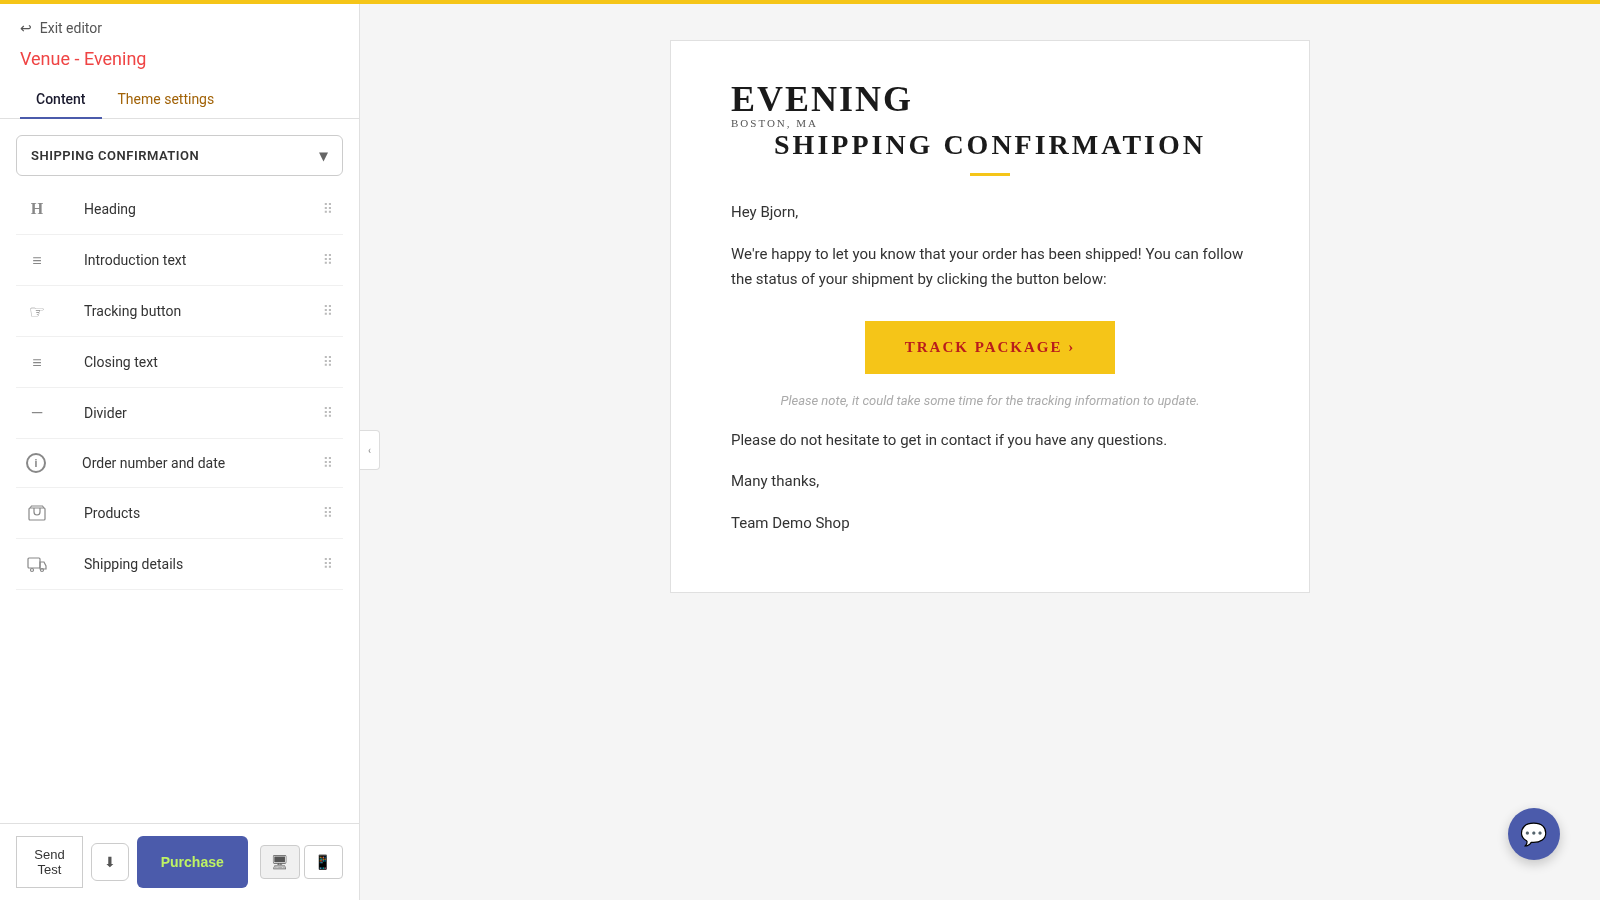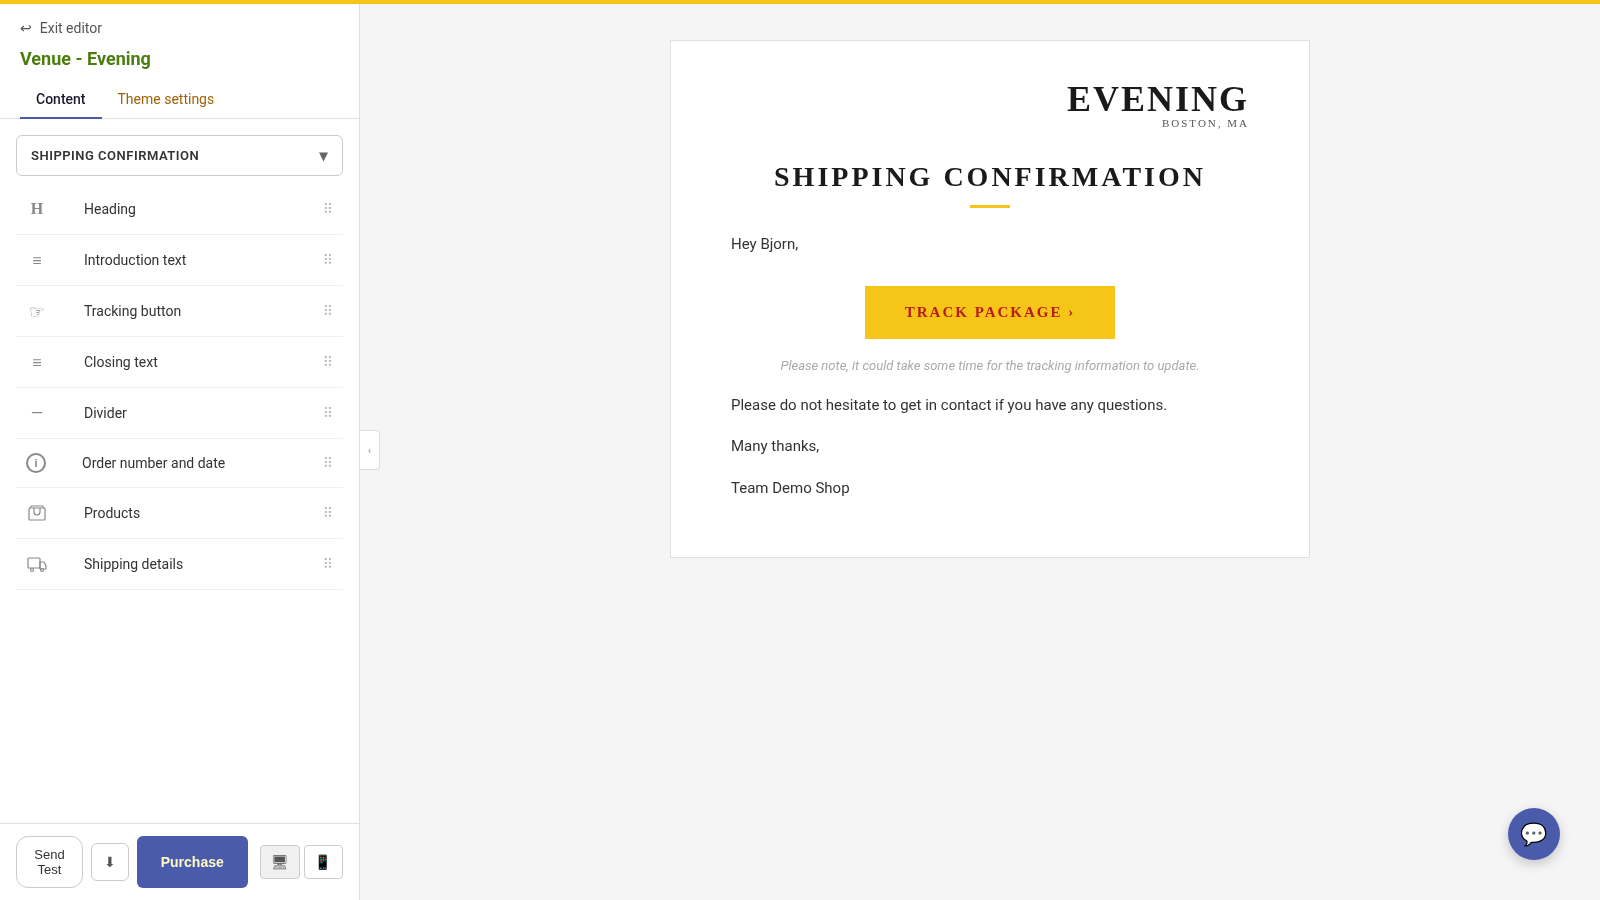--- a/index.html
+++ b/index.html
@@ -34,22 +34,22 @@
       padding: 16px 20px 8px;
       color: #555;
       font-size: 13px;
       cursor: pointer;
     }
     .exit-editor span { font-size: 14px; }
 
     .venue-title {
       padding: 4px 20px 12px;
       font-size: 18px;
-      font-weight: 700;
-      color: #4d7c0f;
+      font-weight: 400;
+      color: #ef4444;
     }
 
     .tabs {
       display: flex;
       border-bottom: 1px solid #e0e0e0;
       padding: 0 20px;
     }
     .tab {
       padding: 10px 16px;
       font-size: 14px;
@@ -130,38 +130,38 @@
       display: flex;
       align-items: center;
       gap: 8px;
       padding: 12px 16px;
       border-top: 1px solid #e0e0e0;
       background: #fff;
     }
     .btn-send-test {
       border: 1px solid #ccc;
       background: #fff;
-      border-radius: 12px;
+      border-radius: 0;
       padding: 10px 16px;
       font-size: 13px;
       cursor: pointer;
       color: #333;
     }
     .btn-download {
       border: 1px solid #ccc;
       background: #fff;
       border-radius: 6px;
       padding: 10px 12px;
       font-size: 14px;
       cursor: pointer;
       color: #555;
     }
     .btn-purchase {
       background: #4b5bab;
-      color: #fef9c3;
+      color: #bef264;
       border: none;
       border-radius: 6px;
       padding: 18px 24px;
       font-size: 14px;
       font-weight: 600;
       cursor: pointer;
       flex: 1;
     }
 
     
@@ -215,22 +215,21 @@
 
     .email-container {
       background: #fff;
       max-width: 640px;
       width: 100%;
       border: 1px solid #e0e0e0;
       padding: 40px 60px;
     }
 
     .email-logo {
-      text-align: right;
-      margin-bottom: 32px;
+      text-align: left;
     }
 
     .logo-main {
       font-size: 36px;
       font-weight: 900;
       letter-spacing: 2px;
       color: #1a1a1a;
       font-family: Georgia, serif;
       line-height: 1;
     }
@@ -460,20 +459,21 @@
       <div class="logo-location">BOSTON, MA</div>
     </div>
 
     <div class="email-heading">
       <h1>SHIPPING CONFIRMATION</h1>
       <div class="heading-divider"></div>
     </div>
 
     <div class="email-body">
       <p>Hey Bjorn,</p>
+      <p>We're happy to let you know that your order has been shipped! You can follow the status of your shipment by clicking the button below:</p>
 
       <div class="track-button-wrap">
         <button class="track-button">TRACK PACKAGE ›</button>
       </div>
 
       <p class="tracking-note">Please note, it could take some time for the tracking information to update.</p>
 
       <p>Please do not hesitate to get in contact if you have any questions.</p>
 
       <p>Many thanks,</p>

